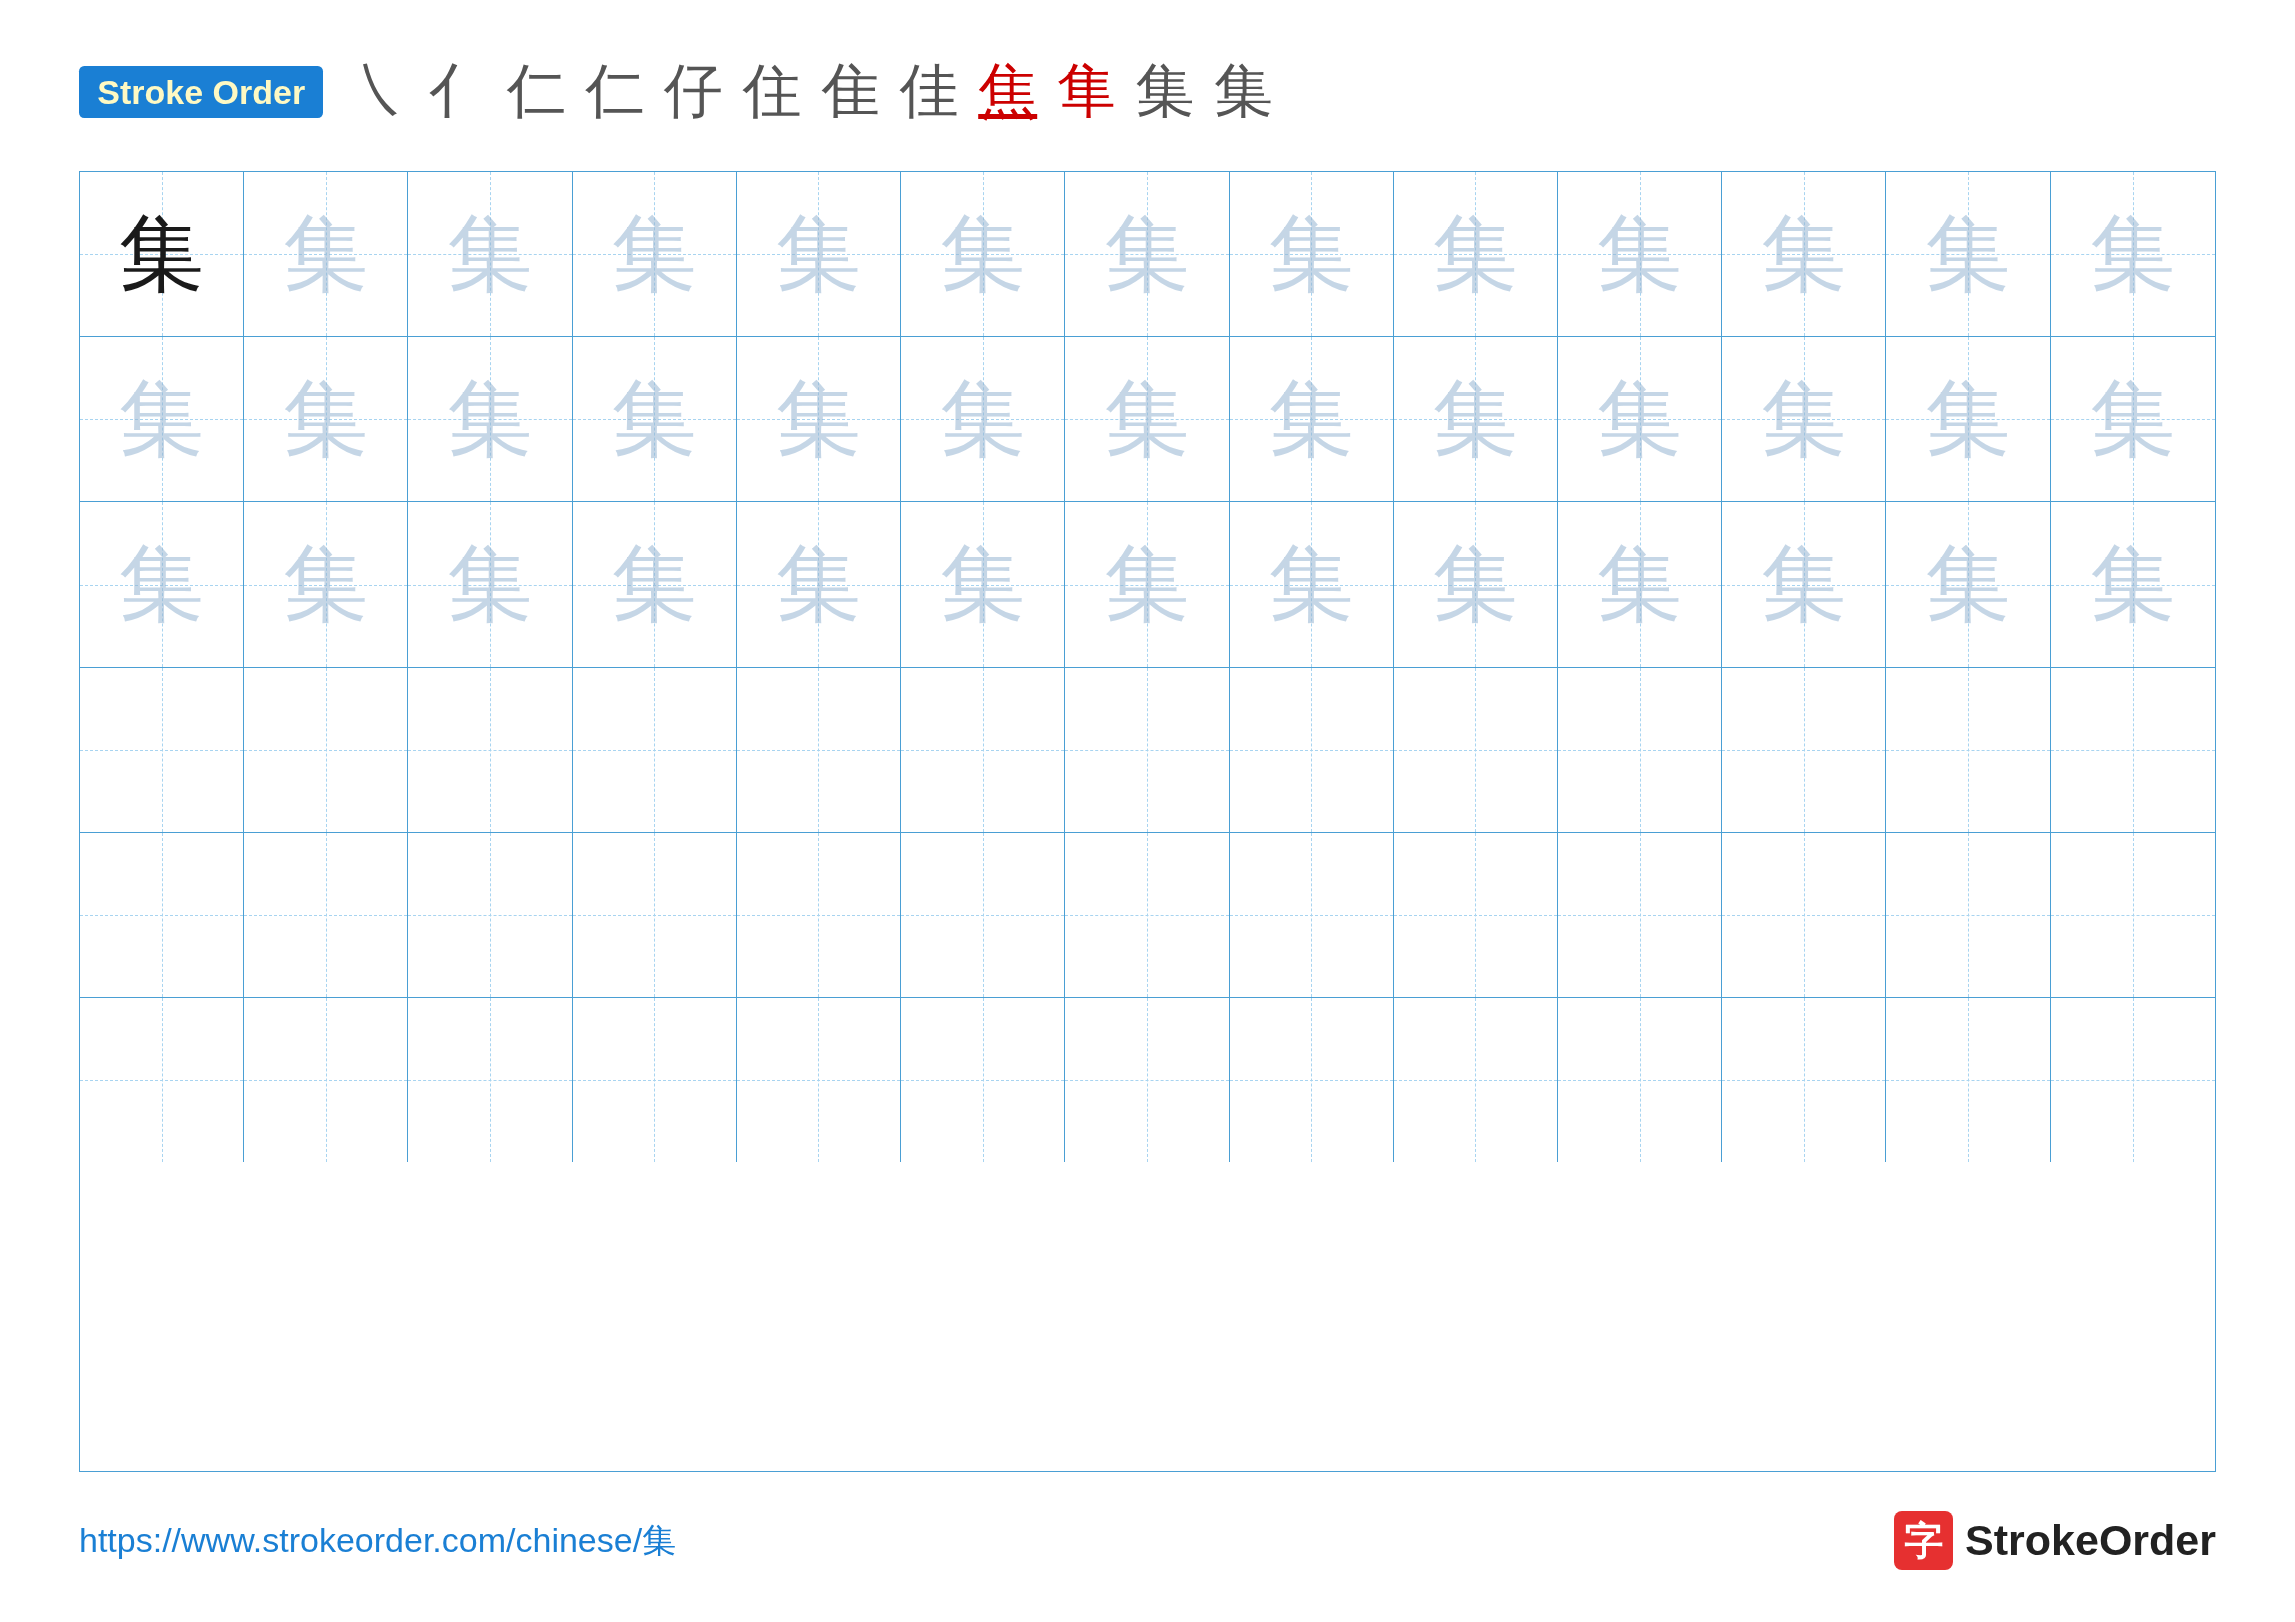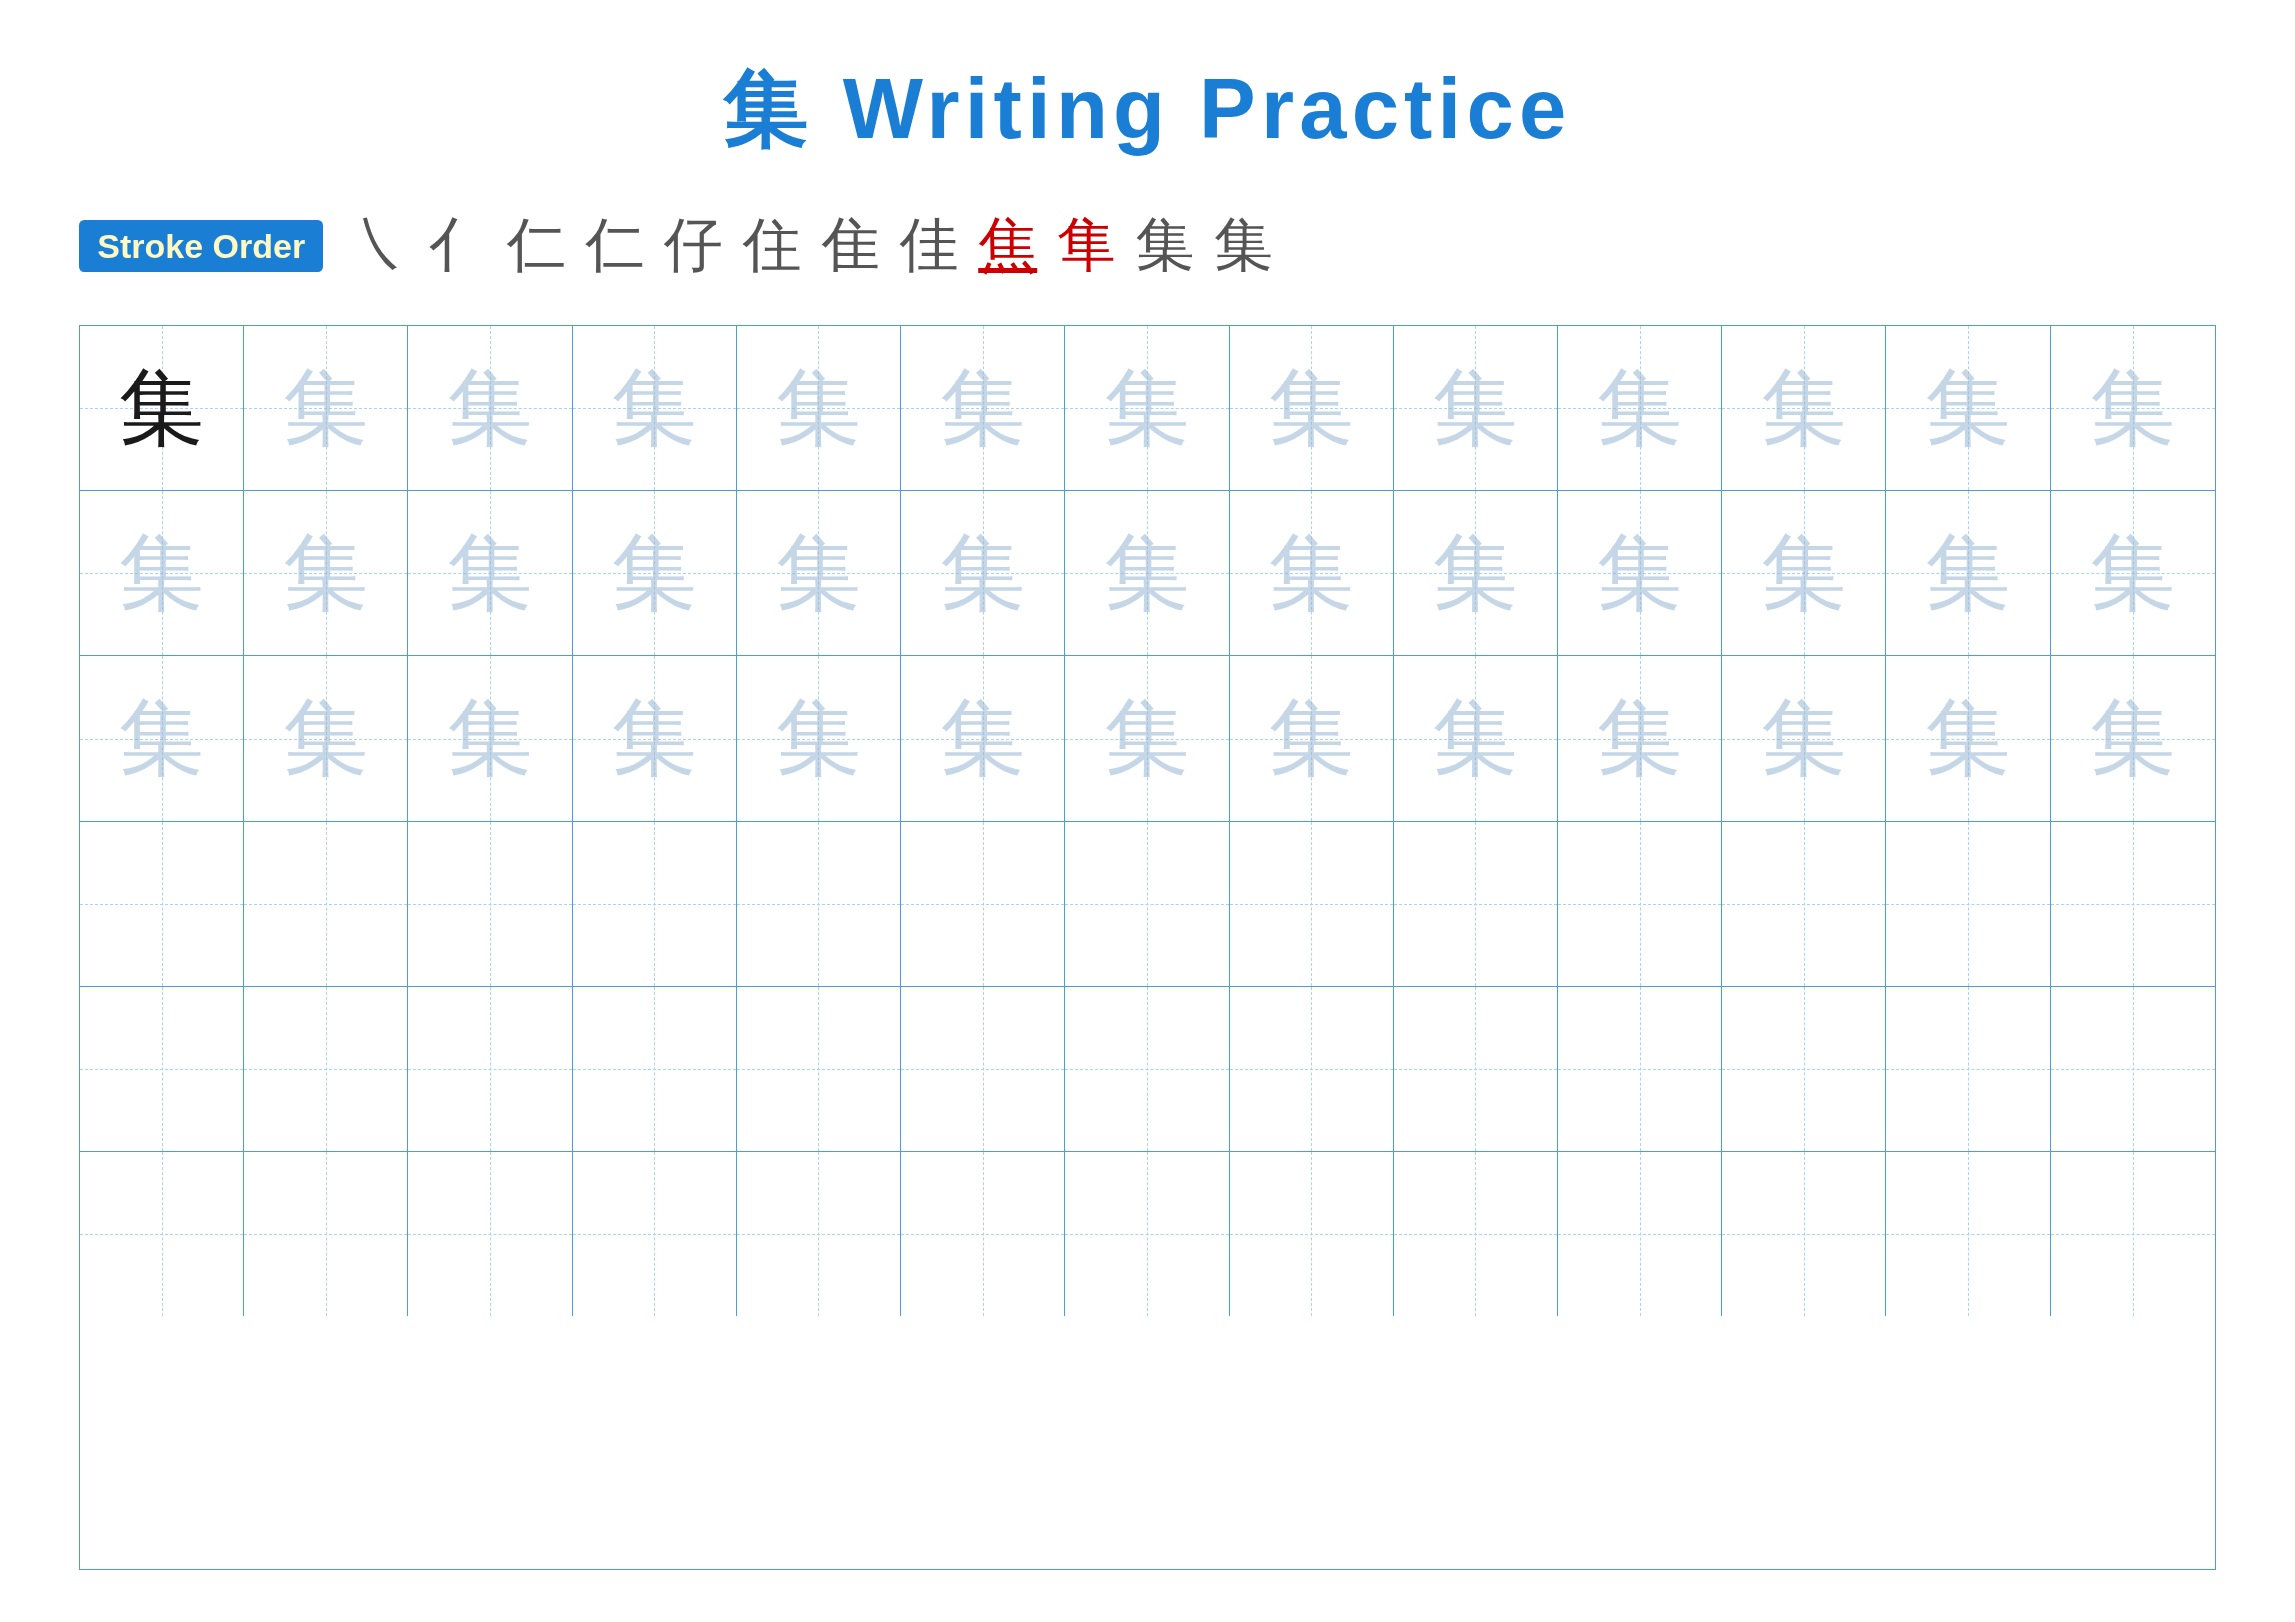--- a/index.html
+++ b/index.html
@@ -177,21 +177,20 @@
       font-size: 43px;
       font-weight: bold;
       color: #222;
     }
   </style>
 </head>
 <body>
 
 <div class="page">
 
-  <h1 class="title">集 Writing Practice</h1>
 
   <div class="stroke-order-row">
     <div class="stroke-order-badge">Stroke Order</div>
     <div class="stroke-chars">
 
       <span class="stroke-char">㇏</span>
       <span class="stroke-char">亻</span>
       <span class="stroke-char">仁</span>
       <span class="stroke-char">仁</span>
       <span class="stroke-char">仔</span>
@@ -448,14 +447,23 @@
         </div>
         <div class="grid-cell">
           <span class="cell-char light2"></span>
         </div>
         <div class="grid-cell">
           <span class="cell-char light2"></span>
         </div>
       </div>
     </div>
 
+  <div class="footer">
+    <a class="footer-url" href="#">https://www.strokeorder.com/chinese/集</a>
+    <div class="footer-logo">
+      <div class="footer-logo-icon">
+        <span>字</span>
+      </div>
+      <span class="footer-logo-text">StrokeOrder</span>
+    </div>
+  </div>
 </div>
 
 
 </body></html>

